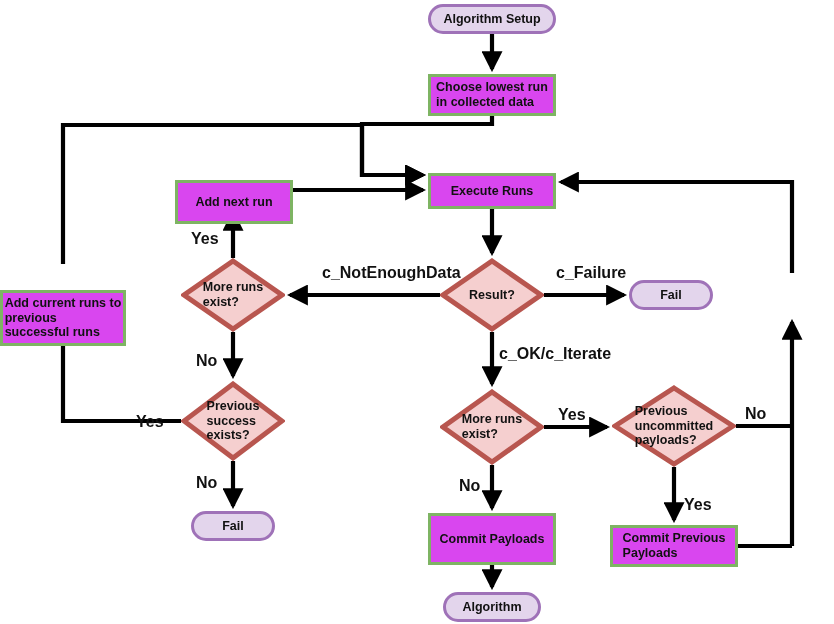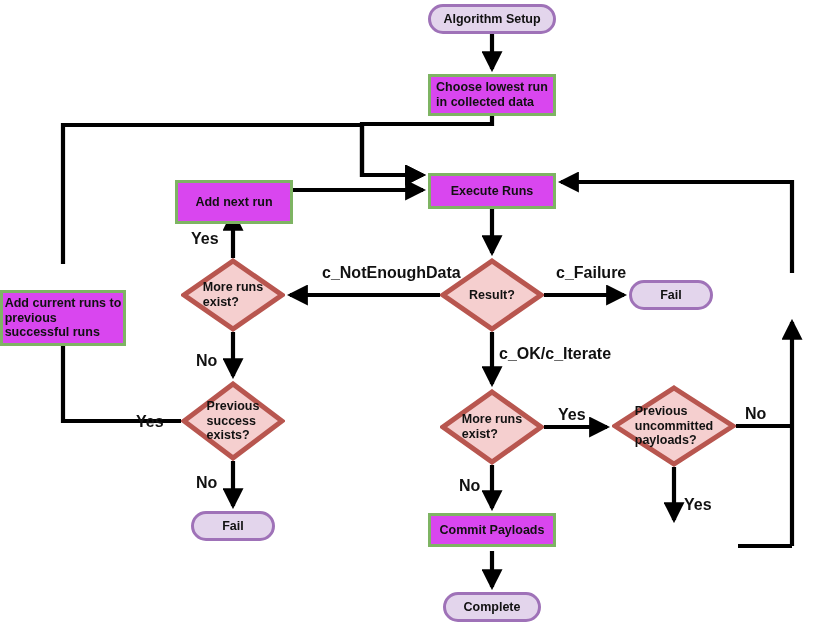--- a/index.html
+++ b/index.html
@@ -206,27 +206,30 @@
     <svg class="diamond-shape" viewBox="0 0 124 82" preserveAspectRatio="none">
       <polygon points="62,3 121,41 62,79 3,41" fill="#f5cfcf" stroke="#b8564f" stroke-width="5"></polygon>
     </svg>
     <span class="diamond-label">Previous<br>uncommitted<br>payloads?</span>
   </div>
 
   <div class="node node-terminal" style="left:191px; top:511px; width:84px; height:30px;">
     <span>Fail</span>
   </div>
 
-  <div class="node node-process" style="left:428px; top:513px; width:128px; height:34px;">
+  <div class="node node-process" style="left:428px; top:513px; width:128px; height:52px;">
     <span>Commit Payloads</span>
   </div>
 
+  <div class="node node-process" style="left:610px; top:525px; width:128px; height:42px;">
+    <span>Commit Previous<br>Payloads</span>
+  </div>
 
   <div class="node node-terminal" style="left:443px; top:592px; width:98px; height:30px;">
-    <span>Complete</span>
+    <span>Algorithm</span>
   </div>
 
   <div class="edge-label" style="left:322px; top:264px;">c_NotEnoughData</div>
   <div class="edge-label" style="left:556px; top:264px;">c_Failure</div>
   <div class="edge-label" style="left:499px; top:345px;">c_OK/c_Iterate</div>
   <div class="edge-label" style="left:191px; top:230px;">Yes</div>
   <div class="edge-label" style="left:196px; top:352px;">No</div>
   <div class="edge-label" style="left:136px; top:413px;">Yes</div>
   <div class="edge-label" style="left:196px; top:474px;">No</div>
   <div class="edge-label" style="left:459px; top:477px;">No</div>

